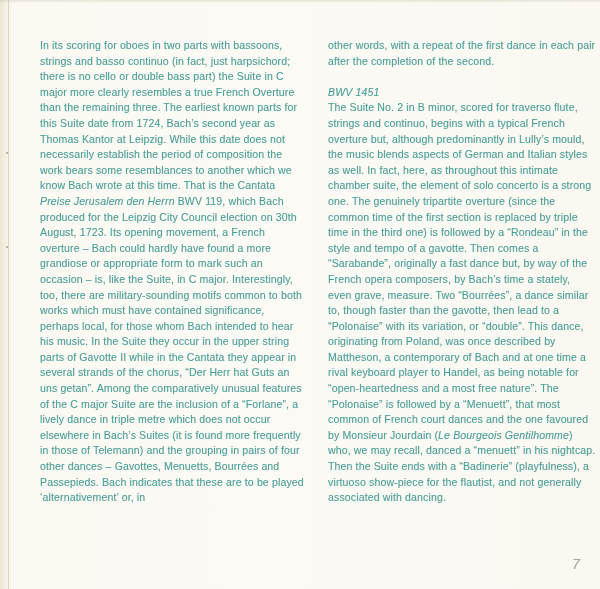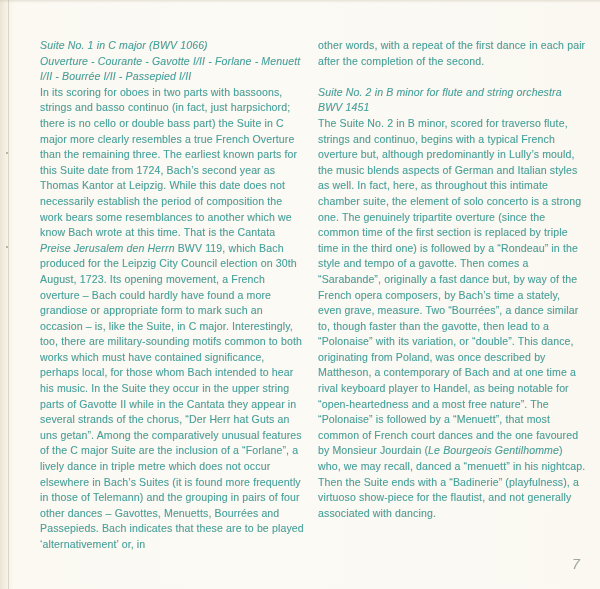--- a/index.html
+++ b/index.html
@@ -25,21 +25,21 @@
   .speck.s1{left:6px;top:152px;}
   .speck.s2{left:6px;top:246px;}
   .col{
     position:absolute;top:38px;
     font-size:10.5px;line-height:15.6px;
     color:#3fa39d;
     letter-spacing:0.15px;
     text-shadow:0.5px 0.4px 0 rgba(229,120,66,0.20), -0.4px -0.2px 0 rgba(95,130,215,0.10);
   }
   .col-left{left:40px;width:264px;}
-  .col-right{left:318px;width:268px;}
+  .col-right{left:328px;width:268px;}
   p{margin:0;}
   .heading{font-style:italic;}
   .heading .block{display:block;}
   .it{font-style:italic;text-align:center;}
   .gap{height:15.6px;}
   .page-number{
     position:absolute;left:572px;top:557px;
     font-size:14px;line-height:14px;
     font-style:italic;
     color:#9fa89f;
@@ -50,34 +50,29 @@
 <body>
 
 <div class="page">
 
   <div class="edge-top"></div>
   <div class="spine"></div>
   <div class="speck s1"></div>
   <div class="speck s2"></div>
 
   <div class="col col-left">
-    <p class="heading">
-      <span class="block">Suite No. 1 in C major (BWV 1066)</span>
-      <span class="block">Ouverture - Courante - Gavotte I/II - Forlane - Menuett I/II - Bourrée I/II - Passepied I/II</span>
-    </p>
     <p class="body-text">
       <span>In its scoring for oboes in two parts with bassoons, strings and basso continuo (in fact, just harpsichord; there is no cello or double bass part) the Suite in C major more clearly resembles a true French Overture than the remaining three. The earliest known parts for this Suite date from 1724, Bach’s second year as Thomas Kantor at Leipzig. While this date does not necessarily establish the period of composition the work bears some resemblances to another which we know Bach wrote at this time. That is the Cantata </span><span class="it">Preise Jerusalem den Herrn</span><span> BWV 119, which Bach produced for the Leipzig City Council election on 30th August, 1723. Its opening movement, a French overture – Bach could hardly have found a more grandiose or appropriate form to mark such an occasion – is, like the Suite, in C major. Interestingly, too, there are military-sounding motifs common to both works which must have contained significance, perhaps local, for those whom Bach intended to hear his music. In the Suite they occur in the upper string parts of Gavotte II while in the Cantata they appear in several strands of the chorus, “Der Herr hat Guts an uns getan”. Among the comparatively unusual features of the C major Suite are the inclusion of a “Forlane”, a lively dance in triple metre which does not occur elsewhere in Bach’s Suites (it is found more frequently in those of Telemann) and the grouping in pairs of four other dances – Gavottes, Menuetts, Bourrées and Passepieds. Bach indicates that these are to be played ‘alternativement’ or, in</span>
     </p>
   </div>
 
   <div class="col col-right">
     <p class="body-text">other words, with a repeat of the first dance in each pair after the completion of the second.</p>
     <div class="gap"></div>
     <p class="heading">
-      <span class="block">Suite No. 2 in B minor for flute and string orchestra</span>
       <span class="block">BWV 1451</span>
     </p>
     <p class="body-text">
       <span>The Suite No. 2 in B minor, scored for traverso flute, strings and continuo, begins with a typical French overture but, although predominantly in Lully’s mould, the music blends aspects of German and Italian styles as well. In fact, here, as throughout this intimate chamber suite, the element of solo concerto is a strong one. The genuinely tripartite overture (since the common time of the first section is replaced by triple time in the third one) is followed by a “Rondeau” in the style and tempo of a gavotte. Then comes a “Sarabande”, originally a fast dance but, by way of the French opera composers, by Bach’s time a stately, even grave, measure. Two “Bourrées”, a dance similar to, though faster than the gavotte, then lead to a “Polonaise” with its variation, or “double”. This dance, originating from Poland, was once described by Mattheson, a contemporary of Bach and at one time a rival keyboard player to Handel, as being notable for “open-heartedness and a most free nature”. The “Polonaise” is followed by a “Menuett”, that most common of French court dances and the one favoured by Monsieur Jourdain (</span><span class="it">Le Bourgeois Gentilhomme</span><span>) who, we may recall, danced a “menuett” in his nightcap. Then the Suite ends with a “Badinerie” (playfulness), a virtuoso show-piece for the flautist, and not generally associated with dancing.</span>
     </p>
   </div>
 
   <div class="page-number">7</div>
 
 </div>

